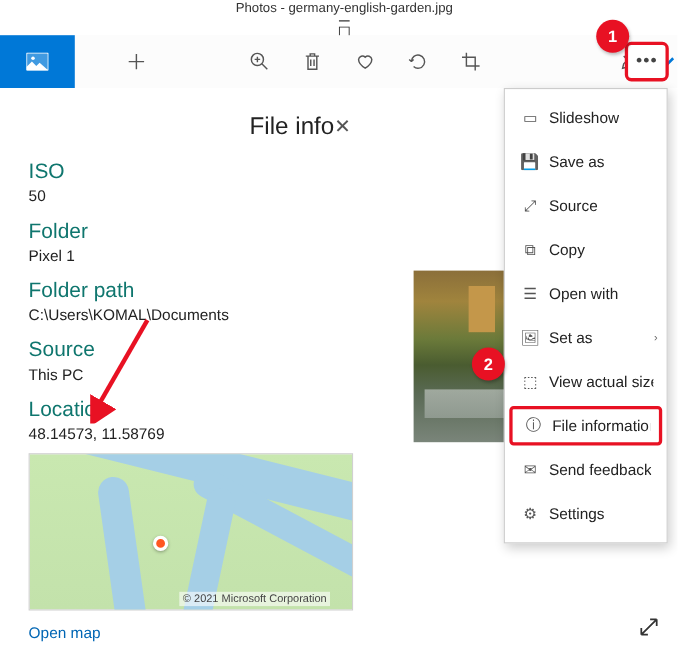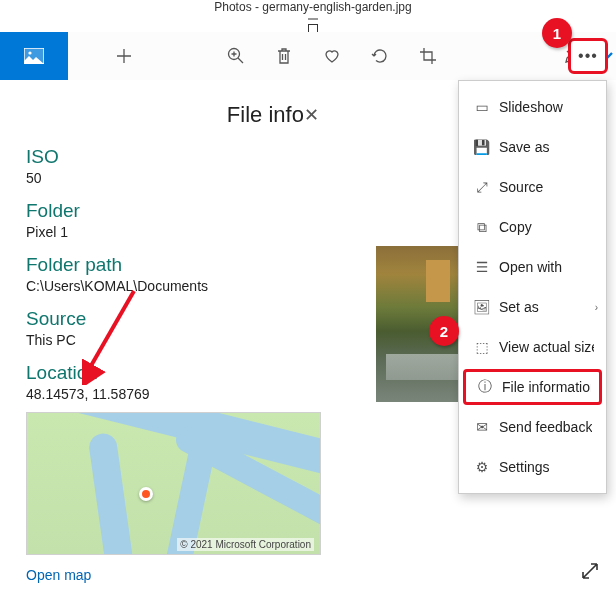--- a/index.html
+++ b/index.html
@@ -27,21 +27,21 @@
 
 .file-info { position: absolute; top: 80px; left: 0; width: 345px; height: 520px; background: #fff; padding: 22px 26px; z-index: 10; }
 .file-info .hdr { display: flex; justify-content: flex-end; align-items: center; margin-bottom: 18px; }
 .file-info h2 { font-size: 22px; font-weight: 400; color: #222; }
 .close-x { font-size: 18px; color: #555; }
 .meta-label { font-size: 19px; color: #0f766e; margin-top: 14px; }
 .meta-value { font-size: 14px; color: #222; margin-top: 2px; }
 .map { width: 295px; height: 143px; margin-top: 10px; position: relative; background: linear-gradient(180deg,#c9e8b0 0%,#c3e2ab 100%); overflow:hidden; border:1px solid #d0d0d0; }
 .river { position:absolute; background:#a5cfe6; }
 .pin { position:absolute; width:14px; height:14px; background:#ff5722; border:3px solid #fff; border-radius:50%; left:112px; top:74px; box-shadow:0 1px 3px rgba(0,0,0,.3); }
-.map-copy { position:absolute; bottom:3px; right:6px; font-size:10px; color:#444; background:rgba(255,255,255,.6); padding:1px 3px; }
+.map-copy { position:absolute; bottom:3px; right:20px; font-size:10px; color:#444; background:rgba(255,255,255,.6); padding:1px 3px; }
 .open-map { color:#0066b4; font-size:14px; margin-top:12px; display:inline-block; }
 
 .photo-thumb { position:absolute; left:376px; top:246px; width:128px; height:156px; background:linear-gradient(180deg,#8b6f3a 0%,#a0843d 18%,#6b7a3a 40%,#4a5c30 55%,#5a6a55 72%,#7a857a 100%); z-index:5; }
 .photo-thumb::before { content:""; position:absolute; top:14px; left:50px; width:24px; height:42px; background:#c4974a; }
 .photo-thumb::after { content:""; position:absolute; bottom:22px; left:10px; right:10px; height:26px; background:linear-gradient(180deg,#d0d4d2 0%,#a8b0aa 100%); opacity:.6; }
 
 .context-menu { position:absolute; top:80px; right:9px; width:149px; background:#fff; border:1px solid #ccc; box-shadow:2px 4px 10px rgba(0,0,0,.2); padding:6px 0; z-index:40; }
 .menu-item { height:40px; display:flex; align-items:center; padding:0 12px; font-size:14px; color:#222; position:relative; }
 .menu-item .mic { width:22px; display:flex; align-items:center; justify-content:center; color:#555; flex-shrink:0; }
 .menu-item .lbl { margin-left:6px; overflow:hidden; white-space:nowrap; }

